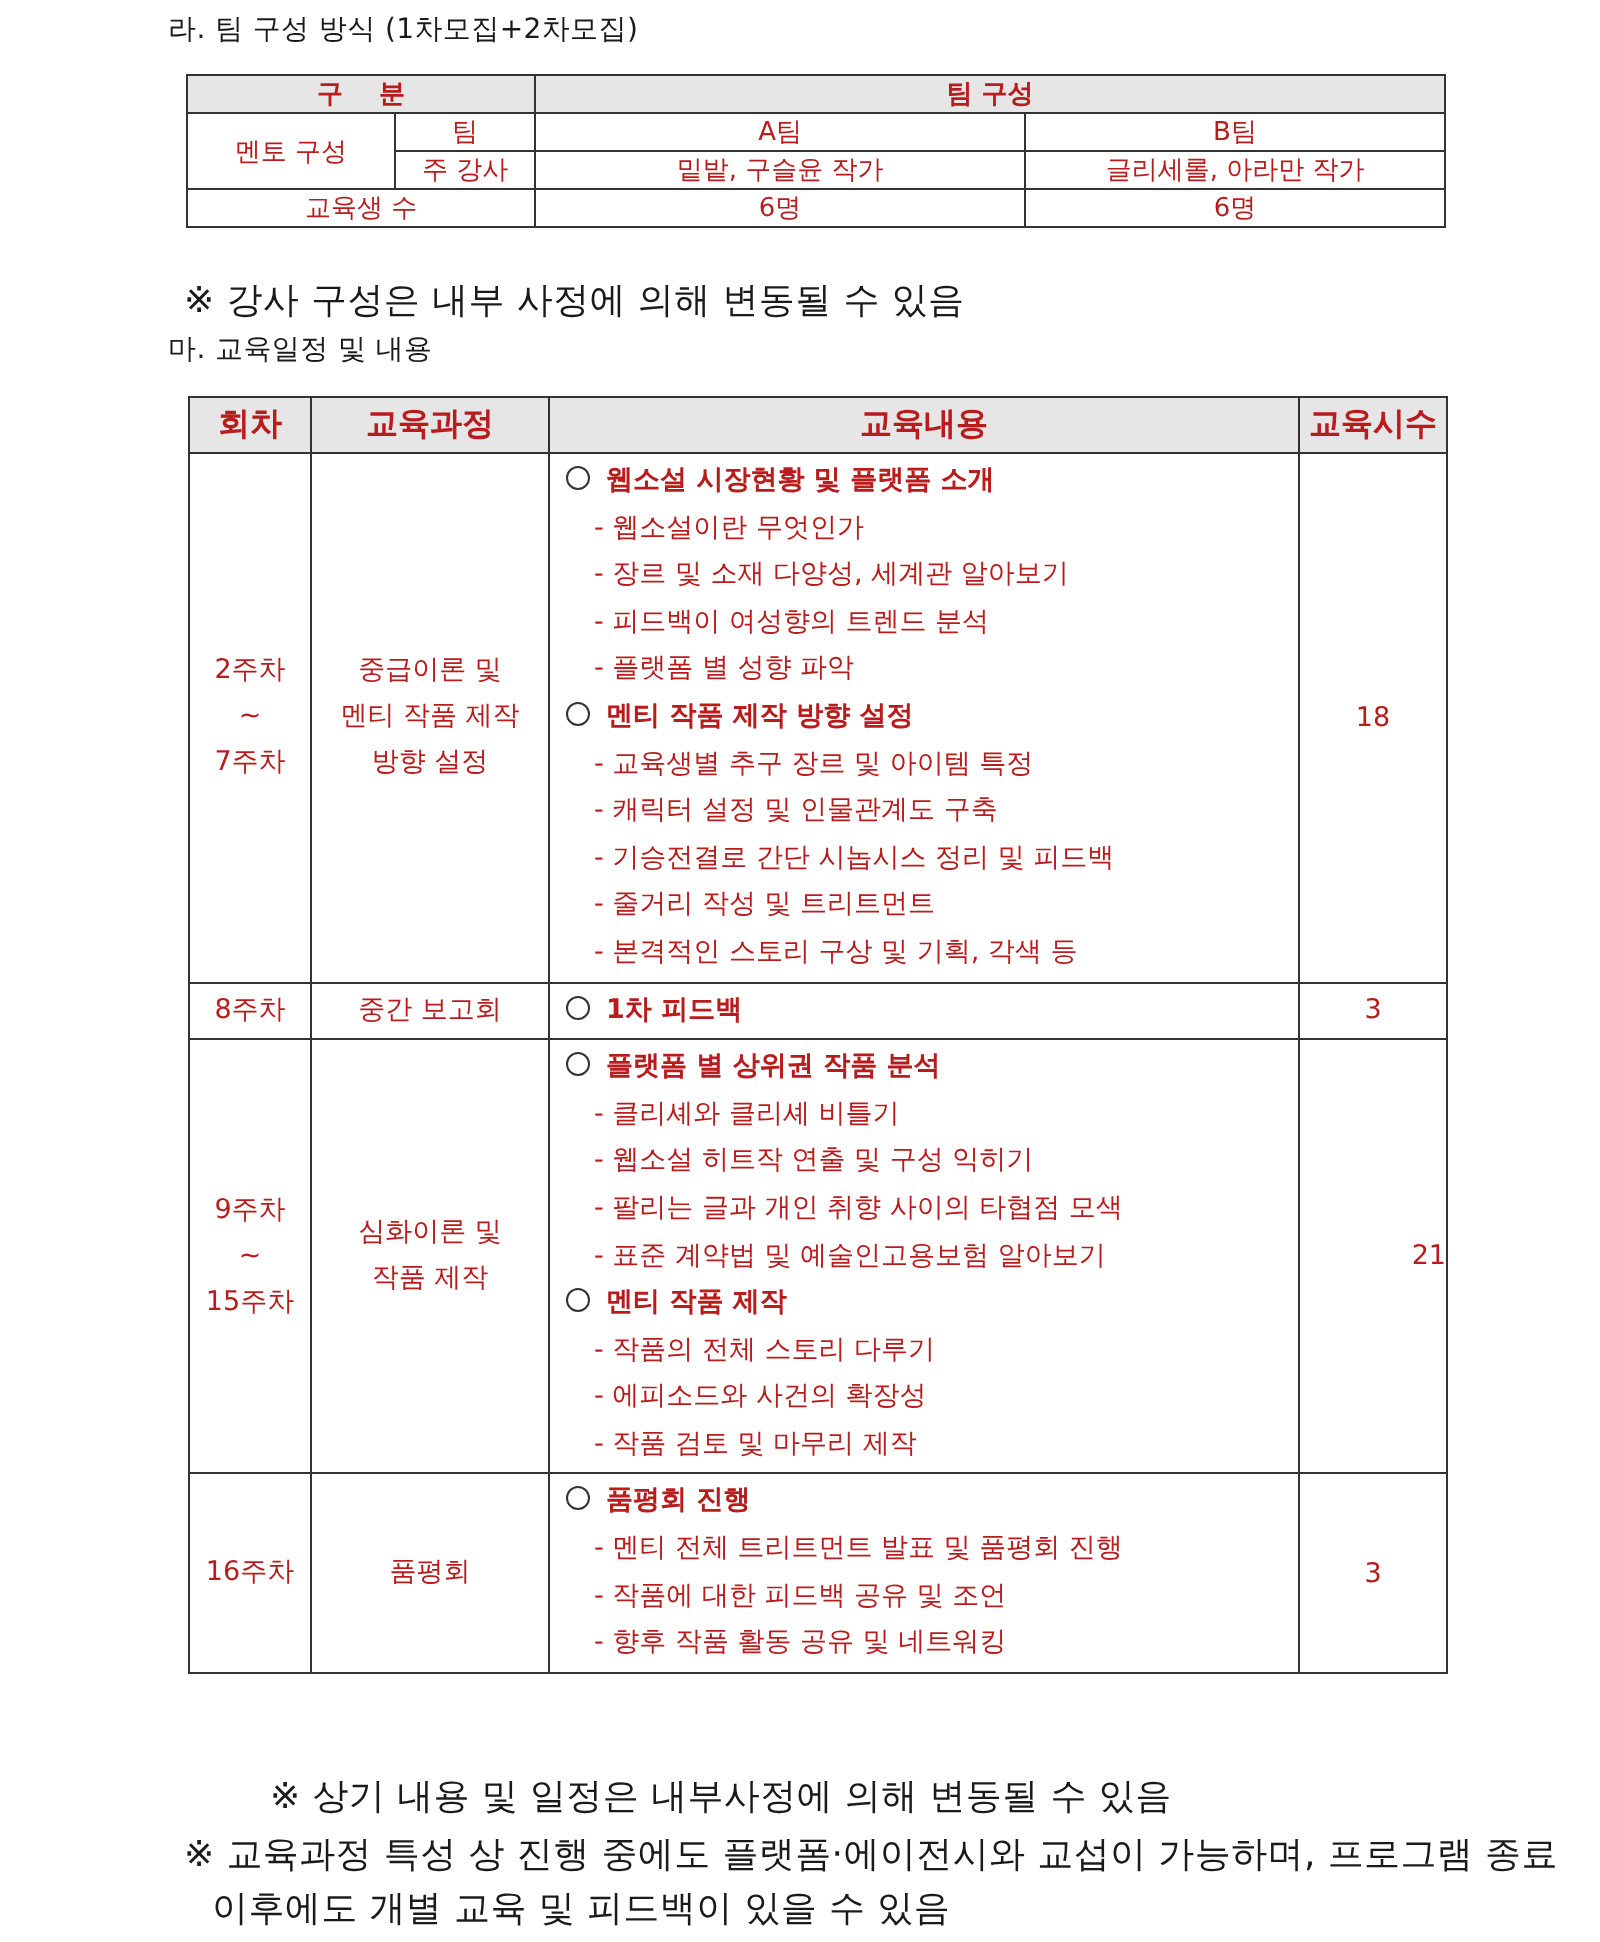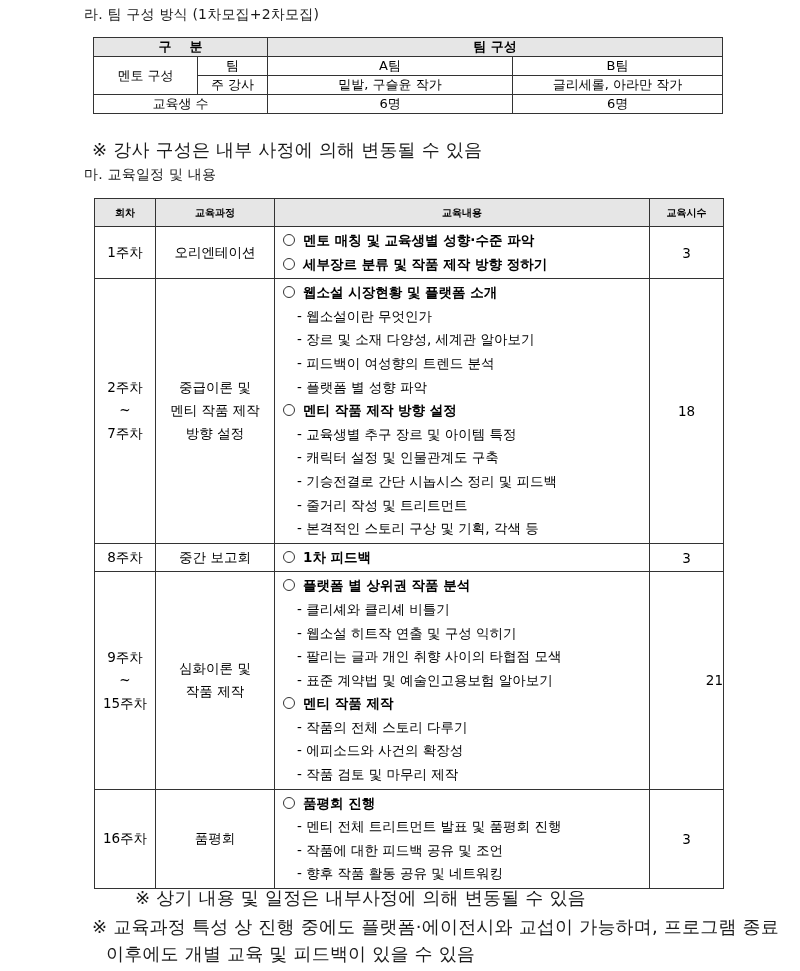--- a/index.html
+++ b/index.html
@@ -10,29 +10,29 @@
   }
   .heading {
     position:absolute; left:84px; font-size:14px; letter-spacing:0.2px;
   }
   .note {
     position:absolute; font-size:18px; letter-spacing:0.2px;
   }
   table { border-collapse:collapse; position:absolute; table-layout:fixed; }
   td, th {
     border:1px solid #333; font-size:13px; font-weight:normal;
-    text-align:center; vertical-align:middle; padding:0; color:#000000;
+    text-align:center; vertical-align:middle; padding:0; color:#b91c1c;
   }
   th { background:#e6e6e6; font-weight:bold; }
   
   #team-table { left:93px; top:37px; width:629px; }
   #team-table tr { height:19px; }
   
   #schedule-table { left:94px; top:198px; width:629px; }
-  #schedule-table th { height:27px; font-size:10px;margin-left:48px; }
+  #schedule-table th { height:27px; font-size:16px;margin-left:48px; }
   .content-cell { text-align:left; padding:2px 0 2px 8px; }
   .line { height:23.6px; line-height:23.6px; white-space:nowrap; font-size:13.5px; }
   .line.bold { font-weight:bold; }
   .line.sub { padding-left:14px; }
   .circle { display:inline-block; width:10px; height:10px; border:1px solid #333; border-radius:50%; margin-right:8px; vertical-align:-1px; }
   .cell-multi { line-height:23px; font-size:13.5px; }
 </style>
 </head>
 <body>
 
@@ -82,33 +82,20 @@
   </colgroup>
   <thead>
     <tr>
       <th>회차</th>
       <th>교육과정</th>
       <th>교육내용</th>
       <th>교육시수</th>
     </tr>
   </thead>
   <tbody id="schedule-body">
-      <tr>
-        <td class="cell-multi">
-          <div>1주차</div>
-        </td>
-        <td class="cell-multi">
-          <div>오리엔테이션</div>
-        </td>
-        <td class="content-cell">
-          <div class="line bold"><span class="circle"></span><span>멘토 매칭 및 교육생별 성향·수준 파악</span></div>
-          <div class="line bold"><span class="circle"></span><span>세부장르 분류 및 작품 제작 방향 정하기</span></div>
-        </td>
-        <td style="font-size: 13.5px;">3</td>
-      </tr>
       <tr>
         <td class="cell-multi">
           <div>2주차</div>
           <div>~</div>
           <div>7주차</div>
         </td>
         <td class="cell-multi">
           <div>중급이론 및</div>
           <div>멘티 작품 제작</div>
           <div>방향 설정</div>

